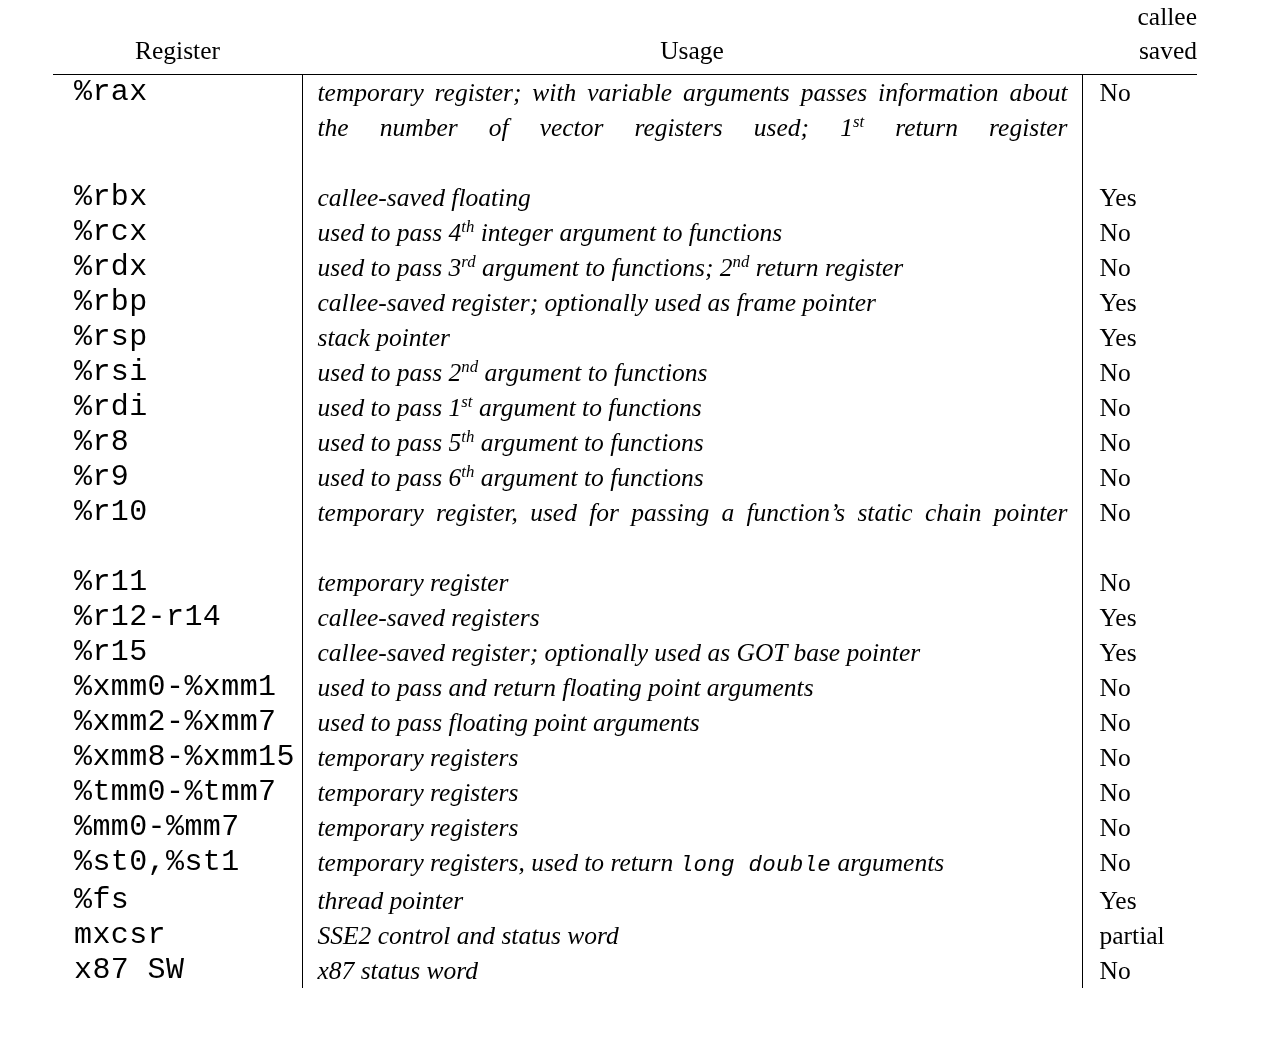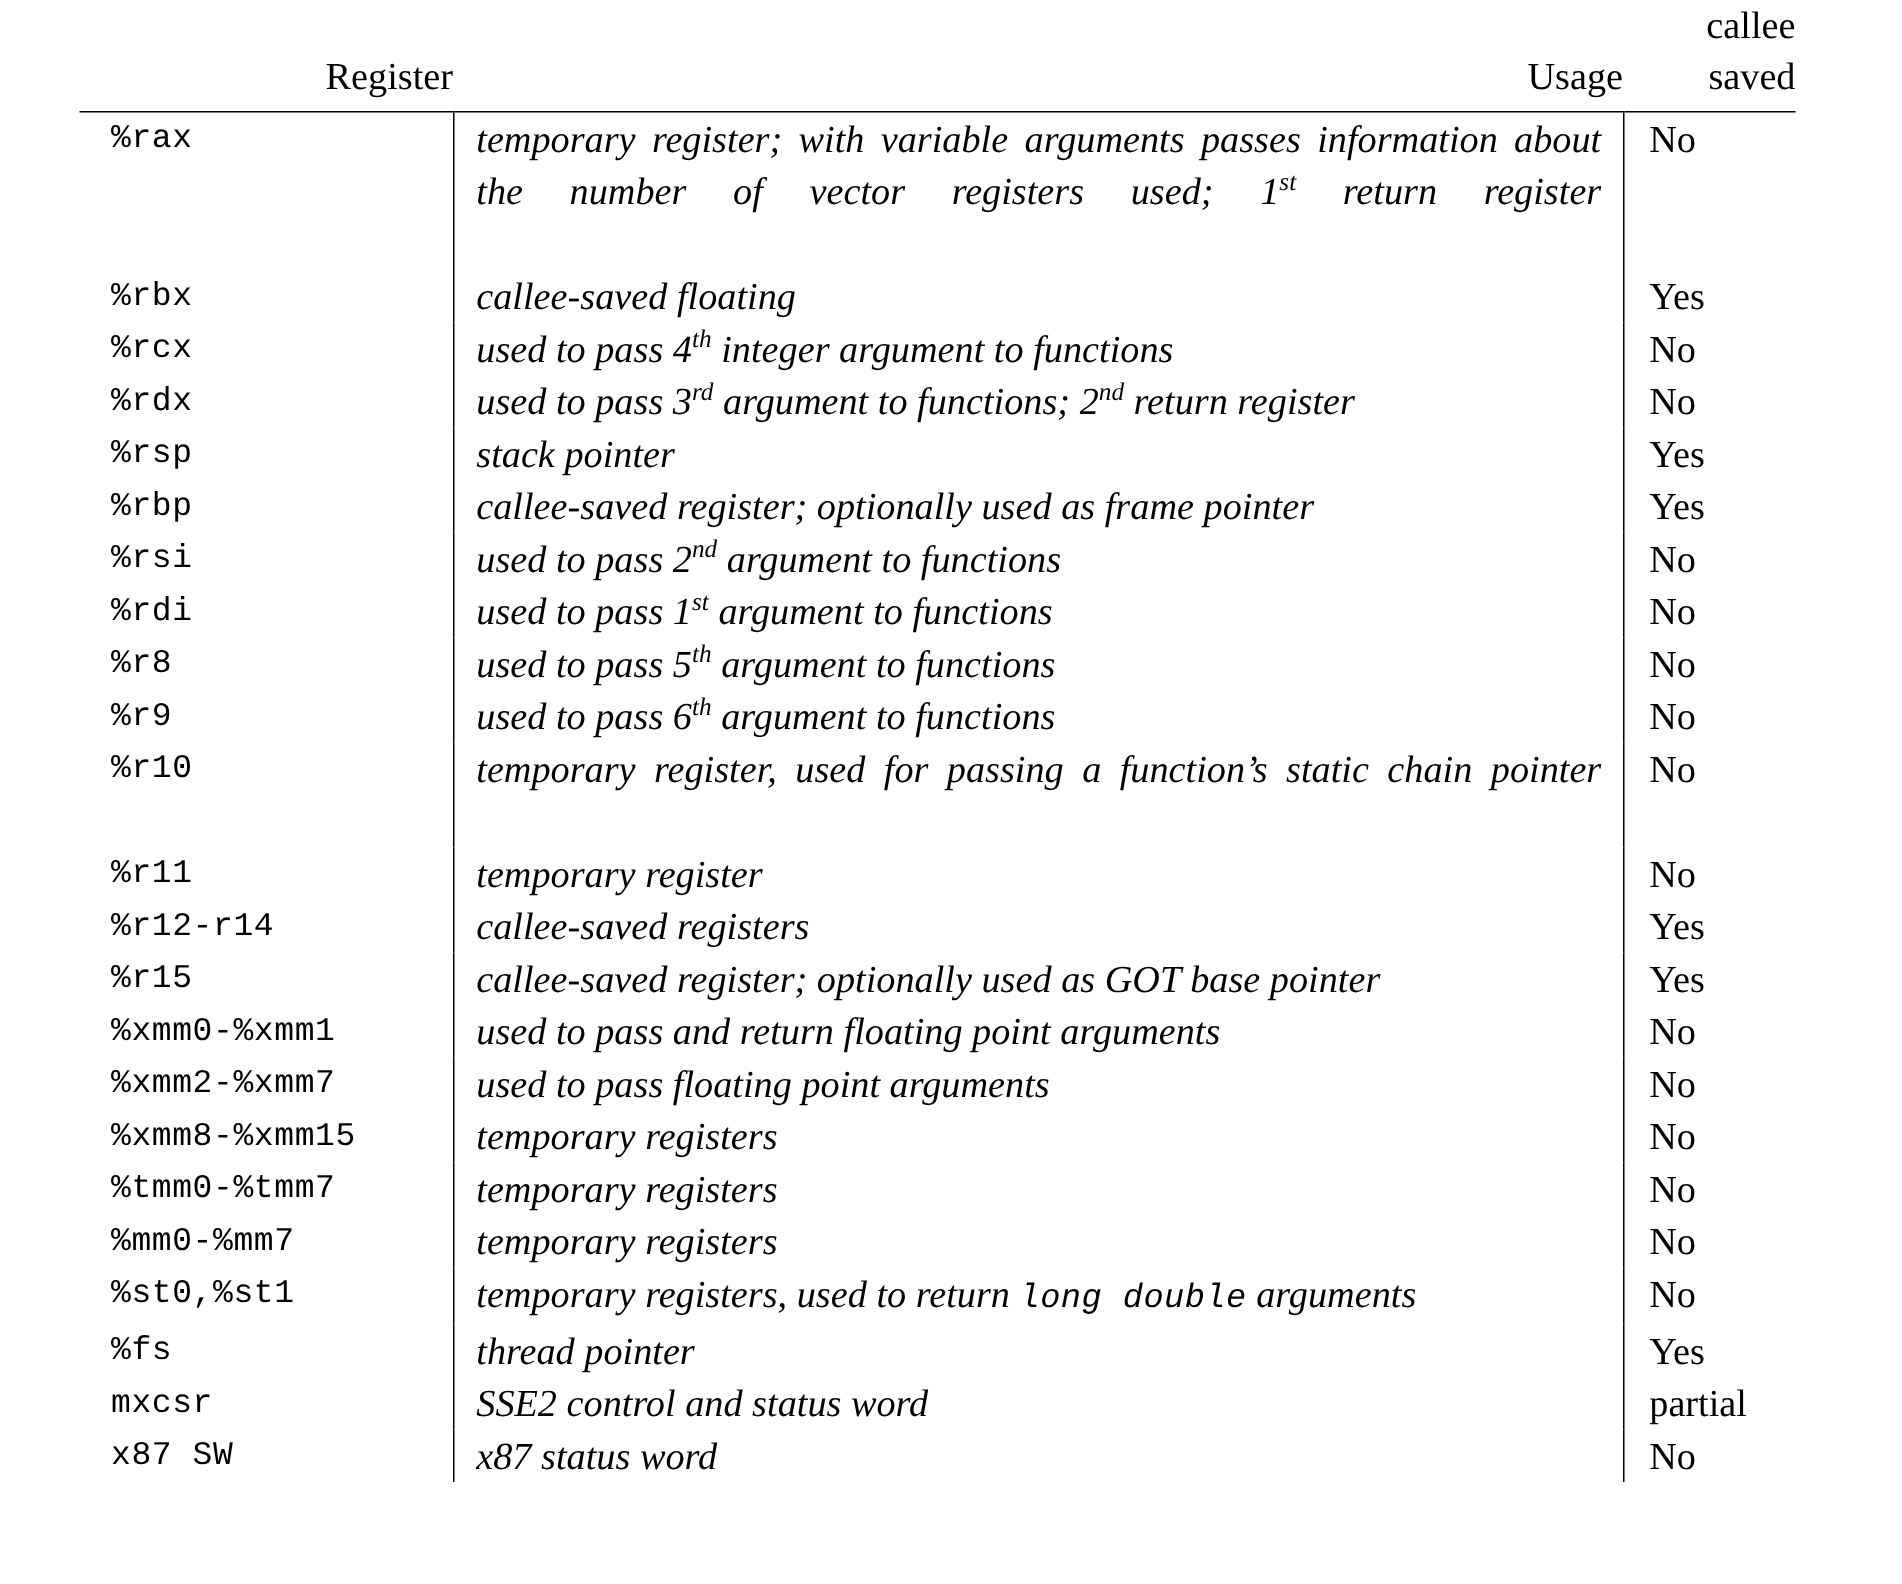--- a/index.html
+++ b/index.html
@@ -40,21 +40,21 @@
 
   thead th {
     font-weight: normal;
     padding: 0;
     vertical-align: bottom;
     border: 0;
   }
 
   th.h-register,
   th.h-usage {
-    text-align: right;
+    text-align: center;
     padding-bottom: 6px;
     margin-top: 41px;
   }
   th.h-callee {
     text-align: right;
     padding-left: 45px;
     padding-bottom: 6px;
     line-height: 34px;
     white-space: pre-line;
   }
@@ -69,21 +69,21 @@
   }
 
   tbody td {
     padding: 0;
     vertical-align: top;
     border: 0;
   }
 
   td.reg {
     font-family: "Liberation Mono", "DejaVu Sans Mono", monospace;
-    font-size: 22px;
+    font-size: 30px;
     line-height: 35px;
     padding-left: 21px;
     white-space: nowrap;
     letter-spacing: 0.4px;
   }
 
   td.usage {
     border-left: 1.6px solid #000000;
     padding-left: 15px;
     padding-right: 14px;
@@ -172,30 +172,30 @@
           <td class="cs">No</td>
         </tr>
         <tr>
           <td class="reg">%rdx</td>
           <td class="usage">
             <span class="u-inner">used to pass 3<sup>rd</sup> argument to functions; 2<sup>nd</sup> return register</span>
           </td>
           <td class="cs">No</td>
         </tr>
         <tr>
+          <td class="reg">%rbp</td>
+          <td class="usage">
+            <span class="u-inner">callee-saved register; optionally used as frame pointer</span>
+          </td>
+          <td class="cs">Yes</td>
+        </tr>
+        <tr>
           <td class="reg">%rsp</td>
           <td class="usage">
             <span class="u-inner">stack pointer</span>
-          </td>
-          <td class="cs">Yes</td>
-        </tr>
-        <tr>
-          <td class="reg">%rbp</td>
-          <td class="usage">
-            <span class="u-inner">callee-saved register; optionally used as frame pointer</span>
           </td>
           <td class="cs">Yes</td>
         </tr>
         <tr>
           <td class="reg">%rsi</td>
           <td class="usage">
             <span class="u-inner">used to pass 2<sup>nd</sup> argument to functions</span>
           </td>
           <td class="cs">No</td>
         </tr>

